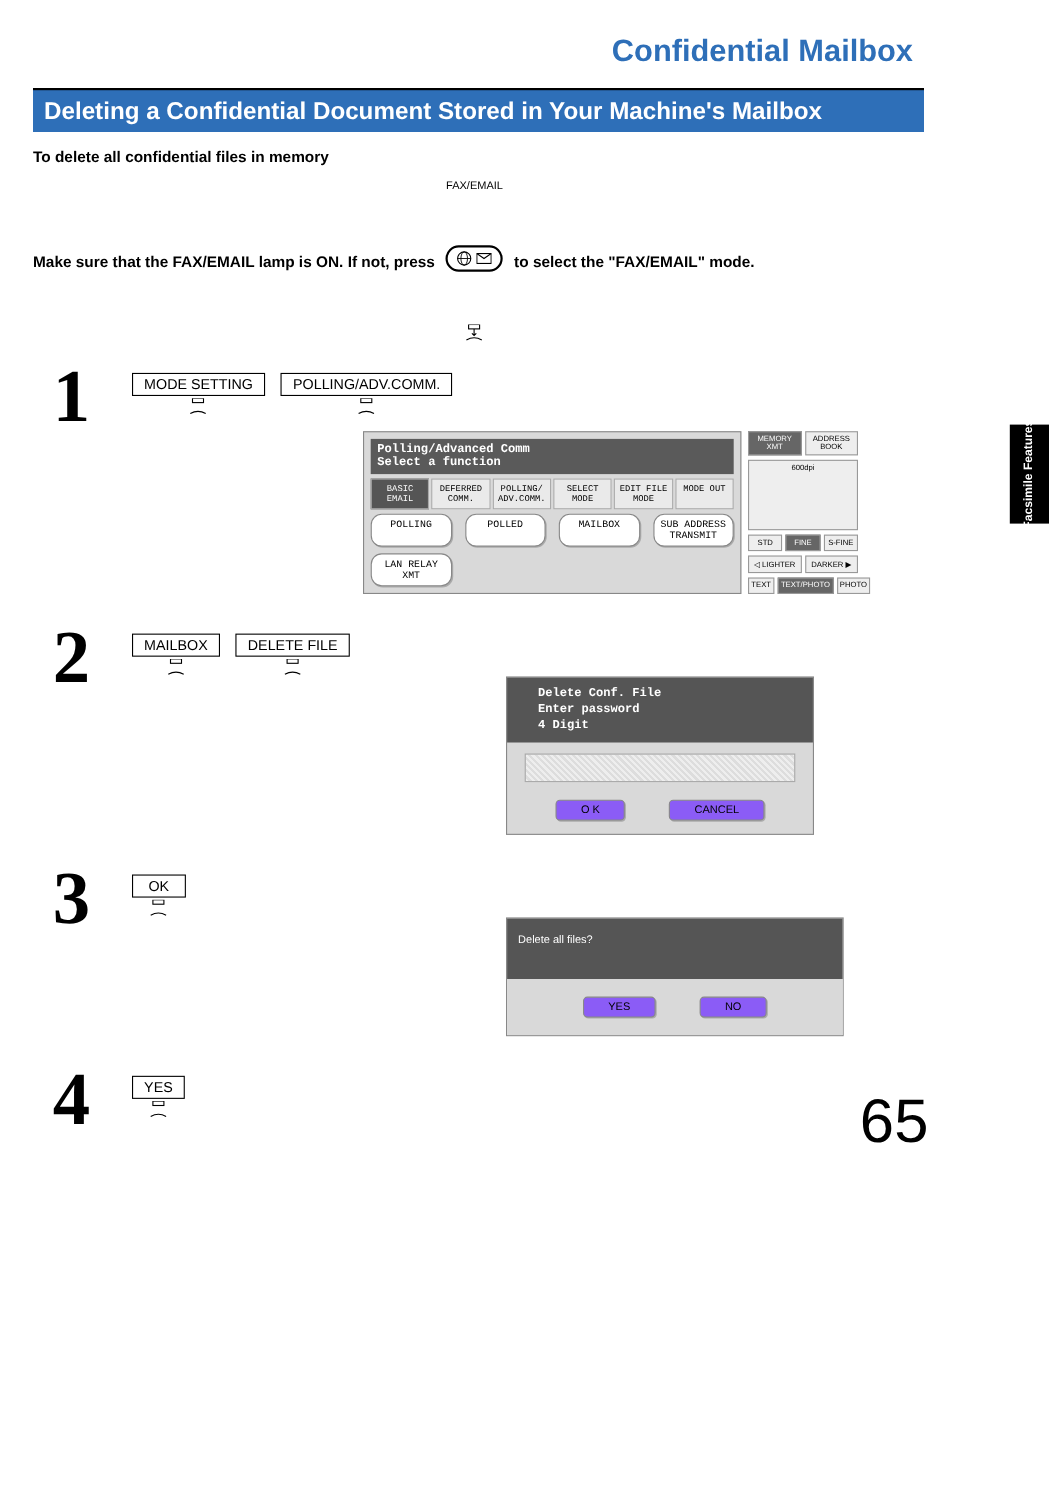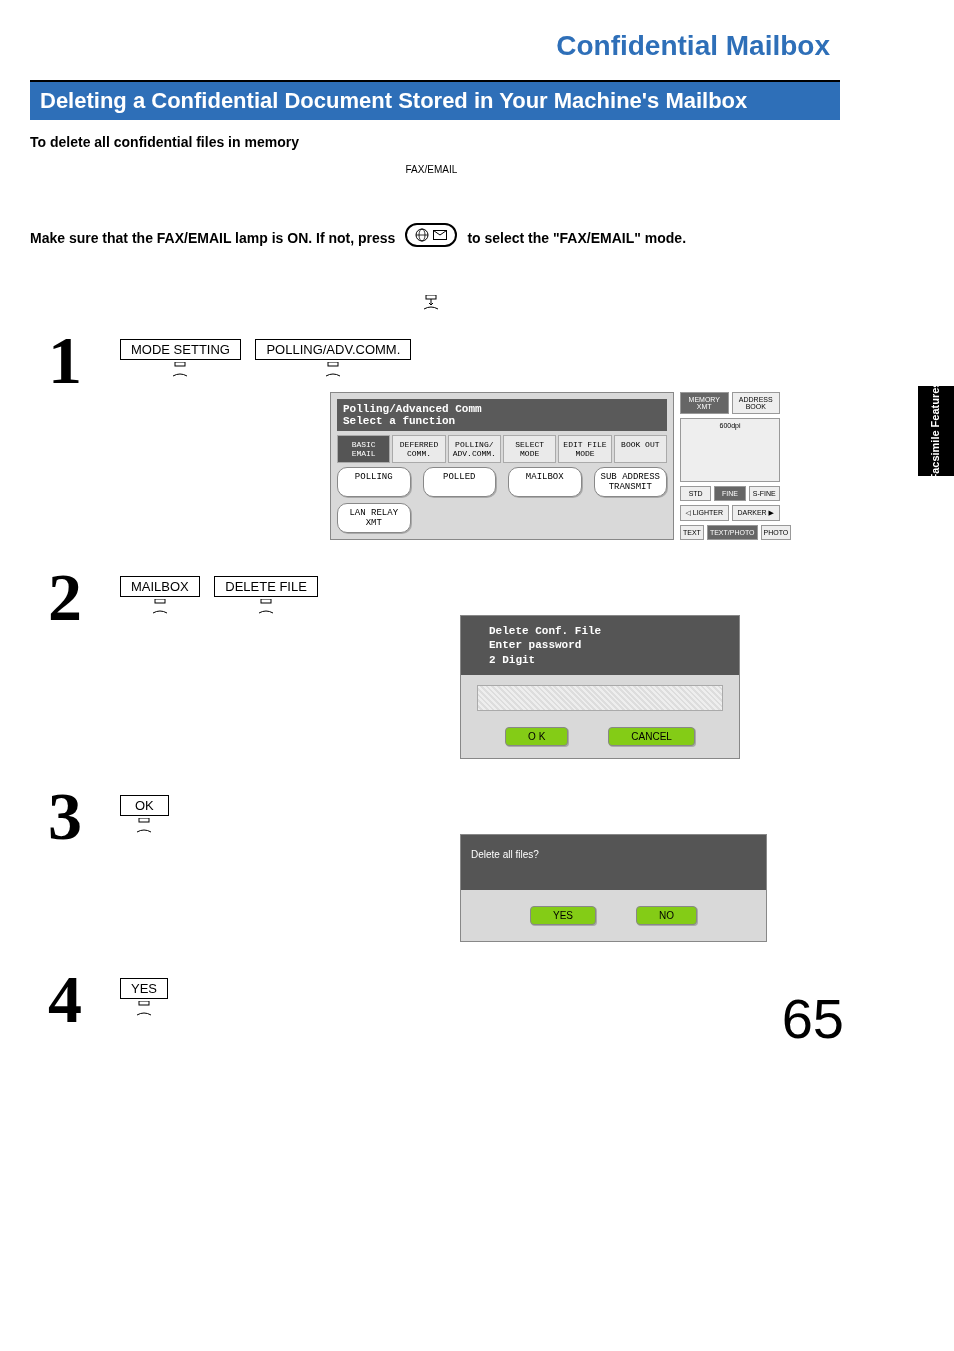--- a/index.html
+++ b/index.html
@@ -33,21 +33,21 @@
   .tab-btn { background:#eaeaea; border:1px solid #aaa; font-size:8px; padding:4px 3px; text-align:center; flex:1; }
   .tab-btn.active { background:#555; color:#fff; }
   .func-grid { display:grid; grid-template-columns: 1fr 1fr 1fr 1fr; gap:6px 12px; margin-top:4px; }
   .func-btn { background:#fff; border:1px solid #888; border-radius:10px; text-align:center; padding:4px 6px; font-size:9px; box-shadow: 1px 1px 0 #aaa; }
   .step2-screen-wrap { margin: 0 0 0 340px; width: 280px; }
   .screen2 { background:#d9d9d9; border:1px solid #888; font-family:"Courier New",monospace; }
   .screen2-top { background:#555; color:#fff; padding:8px 28px; font-size:11px; font-weight:bold; line-height:1.3; }
   .screen2-mid { padding:10px 16px; }
   .pw-box { background: repeating-linear-gradient(45deg,#eee,#eee 2px,#ddd 2px,#ddd 4px); border:1px solid #aaa; height:26px; }
   .screen2-bot { display:flex; gap:40px; justify-content:center; padding:6px 0 12px; }
-  .dlg-btn { background:#84cc16; border:1px solid #888; border-radius:4px; padding:3px 22px; font-size:10px; font-family:Arial; box-shadow:1px 1px 0 #aaa;text-align:right; }
+  .dlg-btn { background:#8b5cf6; border:1px solid #888; border-radius:4px; padding:3px 22px; font-size:10px; font-family:Arial; box-shadow:1px 1px 0 #aaa;text-align:right; }
   .step3-screen-wrap { margin: 0 0 0 340px; width: 307px; }
   .screen3 { border:1px solid #888; font-family:Arial; }
   .screen3-top { background:#555; color:#fff; padding:14px 10px 30px 10px; font-size:10px; }
   .screen3-bot { background:#d9d9d9; display:flex; gap:40px; justify-content:center; padding:16px 0; }
   .page-num { position:absolute; right: 110px; bottom: 35px; font-family: Arial; font-size: 56px; }
   svg.press-svg { width:22px; height:16px; }
   .row-flexer { display:flex; align-items:flex-start; gap:20px;}
 </style>
 </head>
 <body>
@@ -109,21 +109,21 @@
           <div class="screen-header">
             <div>Polling/Advanced Comm</div>
             <div>Select a function</div>
           </div>
           <div class="tab-row">
             <div class="tab-btn active">BASIC EMAIL</div>
             <div class="tab-btn">DEFERRED COMM.</div>
             <div class="tab-btn">POLLING/ ADV.COMM.</div>
             <div class="tab-btn">SELECT MODE</div>
             <div class="tab-btn">EDIT FILE MODE</div>
-            <div class="tab-btn">BOOK OUT</div>
+            <div class="tab-btn">MODE OUT</div>
           </div>
           <div class="func-grid">
             <div class="func-btn">POLLING</div>
             <div class="func-btn">POLLED</div>
             <div class="func-btn">MAILBOX</div>
             <div class="func-btn">SUB ADDRESS TRANSMIT</div>
             <div class="func-btn">LAN RELAY XMT</div>
           </div>
         </div>
         <div class="screen-side">
@@ -170,21 +170,21 @@
                 <path d="M4 14 Q11 10 18 14" fill="none" stroke="#000"></path>
               </svg>
           </span>
         </div>
       </div>
       <div class="step2-screen-wrap">
         <div class="screen2">
           <div class="screen2-top">
             <div>Delete Conf. File</div>
             <div>Enter password</div>
-            <div>2 Digit</div>
+            <div>4 Digit</div>
           </div>
           <div class="screen2-mid">
             <div class="pw-box"></div>
           </div>
           <div class="screen2-bot">
             <div class="dlg-btn">O K</div>
             <div class="dlg-btn">CANCEL</div>
           </div>
         </div>
       </div>

